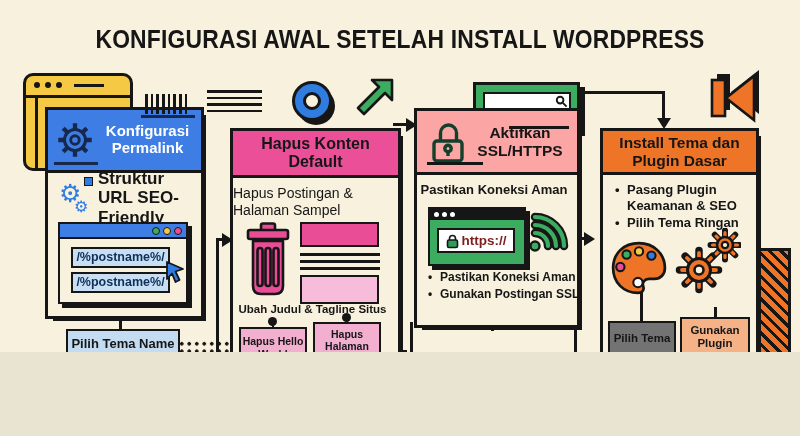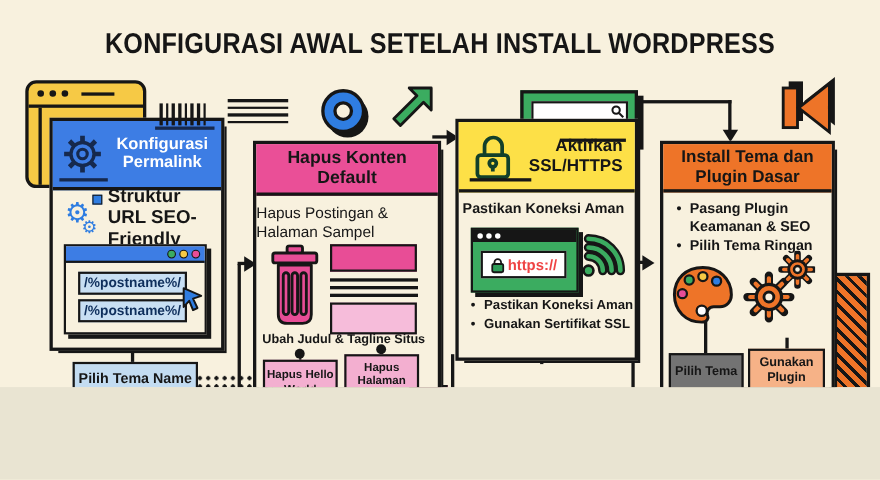--- a/index.html
+++ b/index.html
@@ -209,21 +209,21 @@
     <div style="position:absolute;left:7px;top:7px;width:84px;height:15px;background:#ffffff;border:2px solid #161616;">
       <svg width="13" height="13" viewBox="0 0 14 14" style="position:absolute;right:1px;top:1px;">
         <circle cx="5.5" cy="5.5" r="3.6" fill="none" stroke="#161616" stroke-width="2"></circle>
         <path d="M8.5 8.5 L12.5 12.5" stroke="#161616" stroke-width="2"></path>
       </svg>
     </div>
   </div>
 
   <div class="card-shadow" style="left:422px;top:116px;width:160px;height:214px;"></div>
   <div class="card" style="left:414px;top:108px;width:160px;height:214px;">
-    <div class="hdr" style="height:61px;background:#fde047;font-size:15.5px;gap:6px;padding:0 4px;text-align:right;">
+    <div class="hdr" style="height:61px;background:#fca5a5;font-size:15.5px;gap:6px;padding:0 4px;">
       <span class="hline" style="right:8px;top:15px;width:60px;"></span>
       <span class="hline" style="left:10px;bottom:7px;width:56px;"></span>
       <svg width="40" height="46" viewBox="0 0 40 46">
         <g fill="none" stroke="#12402A" stroke-width="3.4">
           <path d="M12.5 22 V14 A8 8 0 0 1 28.5 14 V22"></path>
           <rect x="6" y="22" width="28" height="20" rx="3"></rect>
           <circle cx="20" cy="29.5" r="3.2"></circle>
           <path d="M20 32.5 V37"></path>
         </g>
       </svg>
@@ -236,35 +236,35 @@
         <span class="dot" style="position:absolute;left:4px;top:3px;width:5px;height:5px;background:#ffffff;"></span>
         <span class="dot" style="position:absolute;left:12px;top:3px;width:5px;height:5px;background:#ffffff;"></span>
         <span class="dot" style="position:absolute;left:20px;top:3px;width:5px;height:5px;background:#ffffff;"></span>
       </div>
       <div style="position:absolute;left:7px;top:19px;width:74px;height:21px;background:#ffffff;border:2px solid #161616;
                   display:flex;align-items:center;justify-content:center;gap:3px;">
         <svg width="13" height="16" viewBox="0 0 13 16">
           <path d="M3.5 7 V5.5 A3 3 0 0 1 9.5 5.5 V7" fill="none" stroke="#161616" stroke-width="1.6"></path>
           <rect x="1.5" y="7" width="10" height="7.5" rx="1.5" fill="#2E9D58" stroke="#161616" stroke-width="1.6"></rect>
         </svg>
-        <span style="font-weight:bold;font-size:13.5px;color:#ef4444;">https://</span>
+        <span style="font-weight:bold;font-size:13.5px;color:#7f1d1d;">https://</span>
       </div>
     </div>
 
     <svg class="abs" style="left:108px;top:97px;" width="46" height="48" viewBox="0 0 46 48">
       <g fill="none" stroke-linecap="round">
         <path d="M10 25 A13 13 0 0 1 23 38 M10 17 A21 21 0 0 1 31 38 M10 9 A29 29 0 0 1 39 38" stroke="#161616" stroke-width="8.5"></path>
         <path d="M10 25 A13 13 0 0 1 23 38 M10 17 A21 21 0 0 1 31 38 M10 9 A29 29 0 0 1 39 38" stroke="#3BAC60" stroke-width="4.2"></path>
       </g>
       <circle cx="10" cy="38" r="4.5" fill="#3BAC60" stroke="#161616" stroke-width="2.4"></circle>
     </svg>
 
     <div class="abs bullets" style="left:10px;top:158px;width:150px;font-size:12px;line-height:17px;white-space:nowrap;">
       <div>Pastikan Koneksi Aman</div>
-      <div>Gunakan Sertifikat SSL</div>
+      <div>Gunakan Postingan SSL</div>
     </div>
   </div>
   <div class="chip" style="left:462px;top:329px;width:112px;height:24px;background:#C2E5CB;font-size:13px;margin-top:24px;">Keamanan HTTPS</div>
 
   <div class="card-shadow" style="left:608px;top:136px;width:153px;height:244px;"></div>
   <div class="card" style="left:600px;top:128px;width:153px;height:244px;">
     <div class="hdr" style="height:41px;background:#EE7428;font-size:15.5px;">
       <span class="t" style="width:140px;">Install Tema dan Plugin Dasar</span>
     </div>
 

